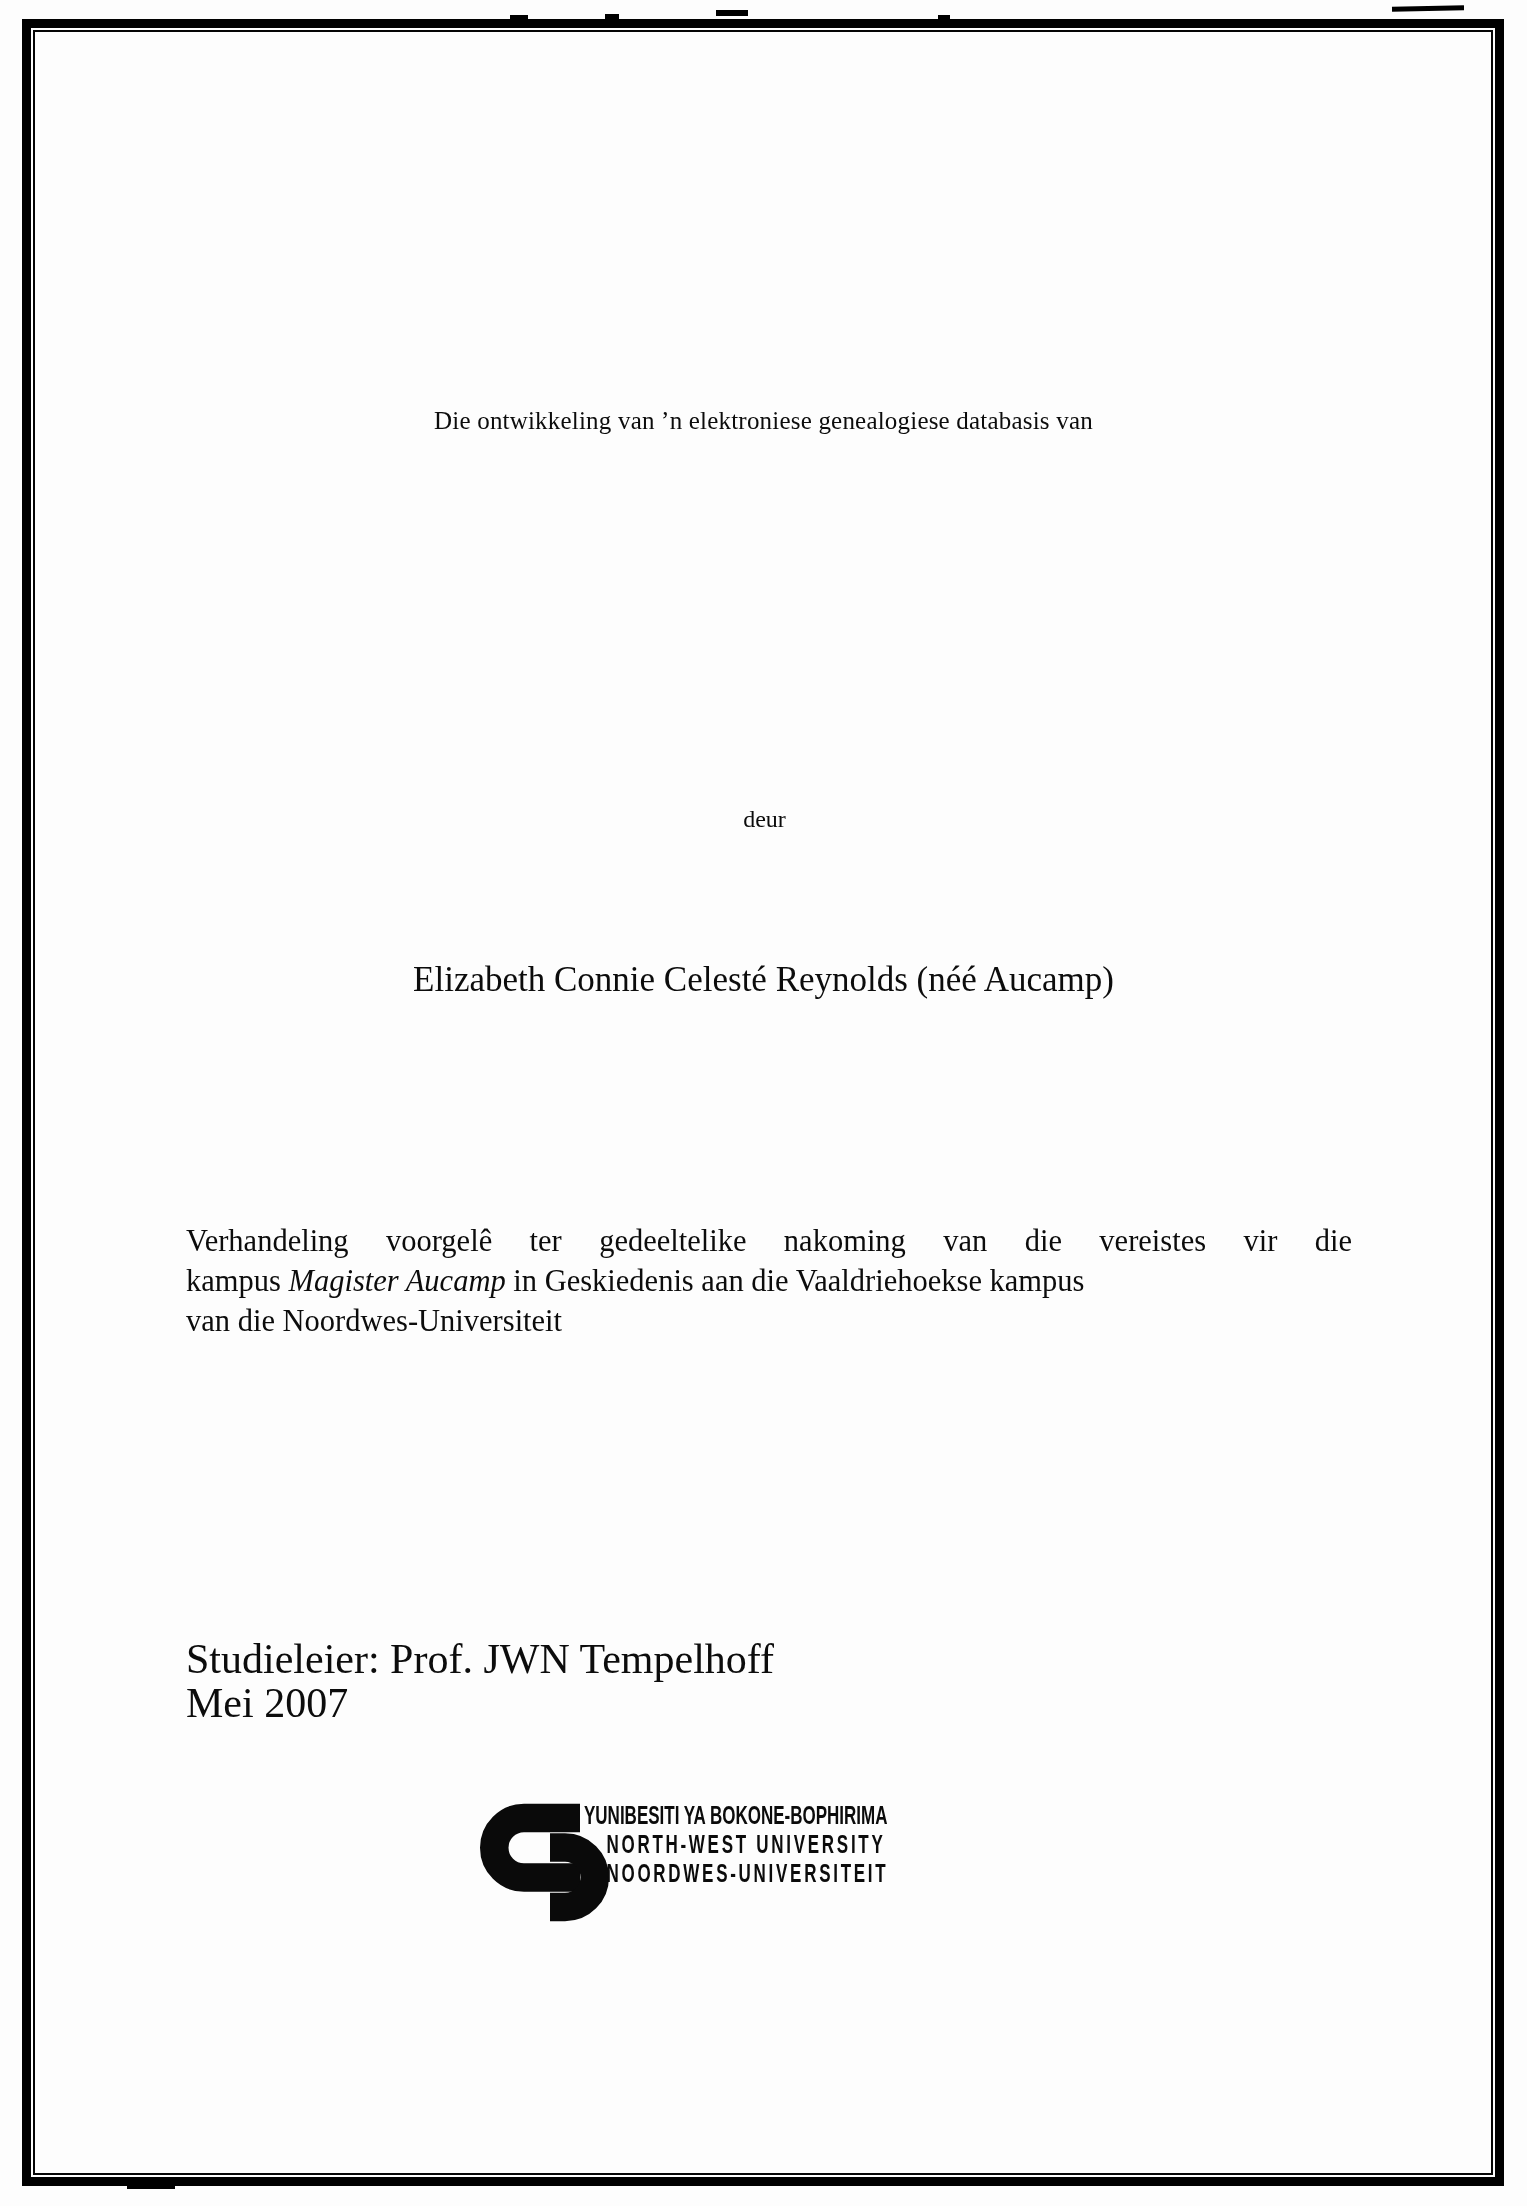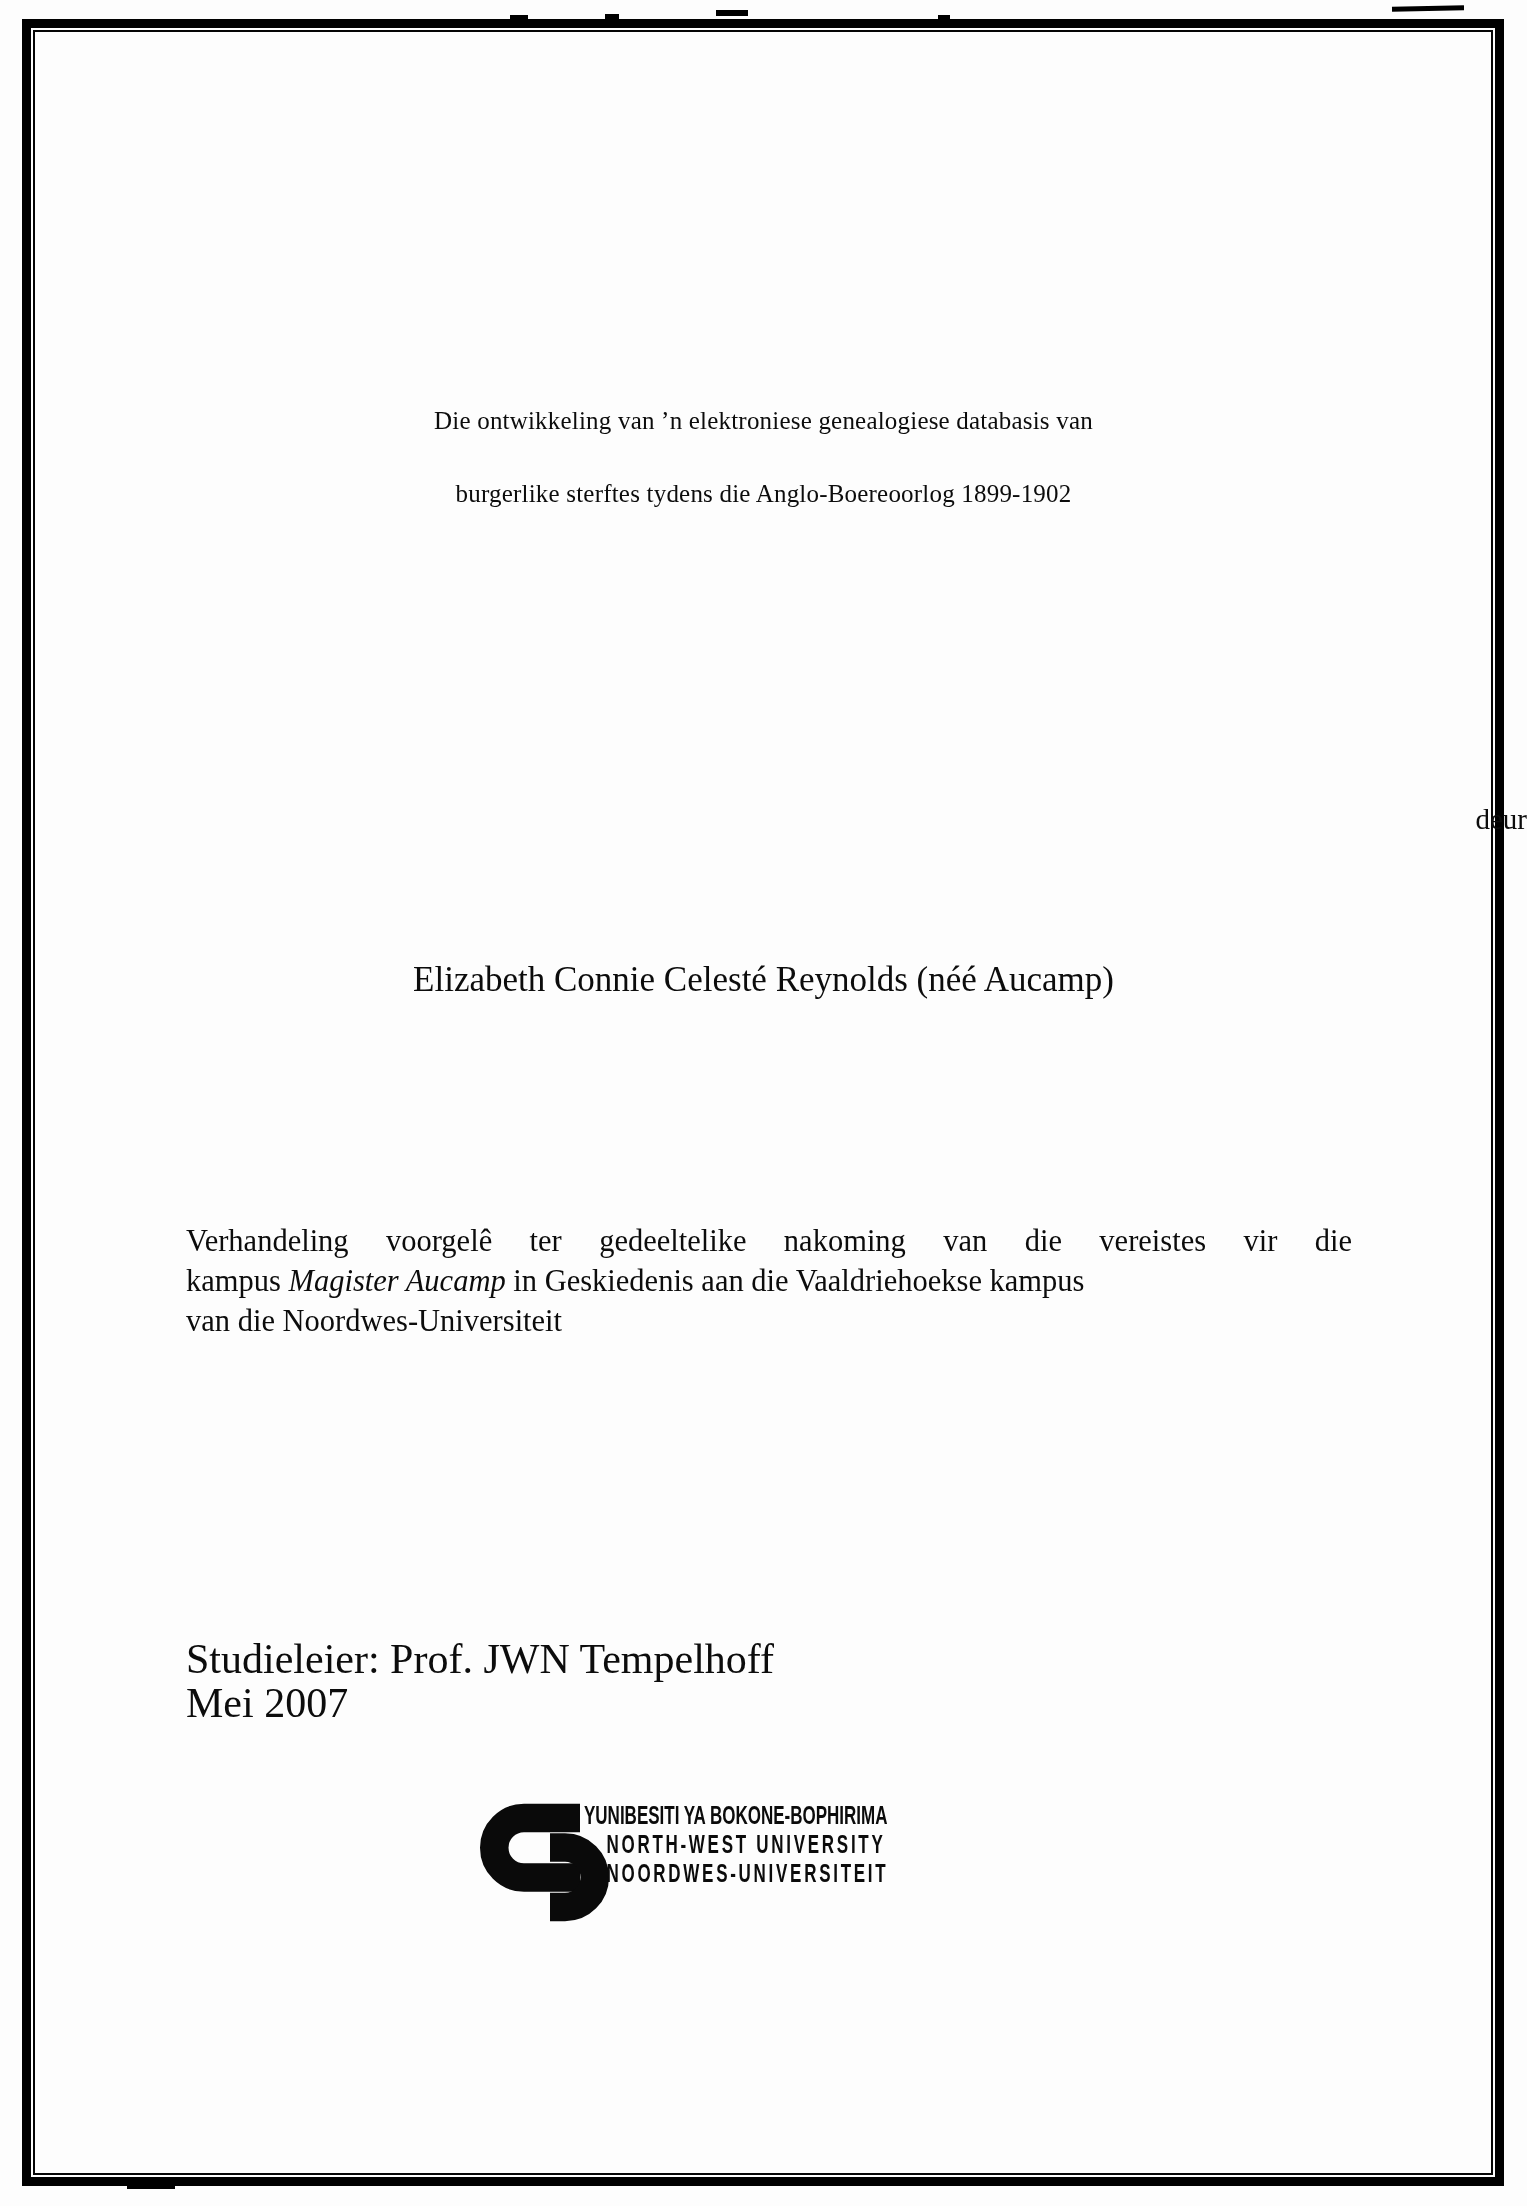--- a/index.html
+++ b/index.html
@@ -53,22 +53,22 @@
     text-align: center;
     font-size: 25px;
     line-height: 73px;
     letter-spacing: 0.2px;
   }
   .byline {
     position: absolute;
     left: 2px;
     right: 0;
     top: 801px;
-    text-align: right;
-    font-size: 29px;
+    text-align: center;
+    font-size: 24px;
     line-height: 36px;
   }
   .author {
     position: absolute;
     left: 0;
     right: 0;
     top: 959px;
     text-align: center;
     font-size: 35px;
     line-height: 42px;
@@ -127,21 +127,20 @@
 
 <div class="speck s1"></div>
 <div class="speck s2"></div>
 <div class="speck s3"></div>
 <div class="speck s4"></div>
 <div class="speck s5"></div>
 <div class="speck s6"></div>
 
 <div class="thesis-title">
   <div>Die ontwikkeling van ’n elektroniese genealogiese databasis van</div>
-  <div>burgerlike sterftes tydens die Anglo-Boereoorlog 1899-1902</div>
 </div>
 
 <div class="byline">deur</div>
 
 <div class="author">Elizabeth Connie Celesté Reynolds (néé Aucamp)</div>
 
 <div class="declaration">
   <div class="just">Verhandeling voorgelê ter gedeeltelike nakoming van die vereistes vir die</div>
   <div><span>kampus </span><span class="italic">Magister Aucamp</span><span> in Geskiedenis aan die Vaaldriehoekse kampus</span></div>
   <div>van die Noordwes-Universiteit</div>

